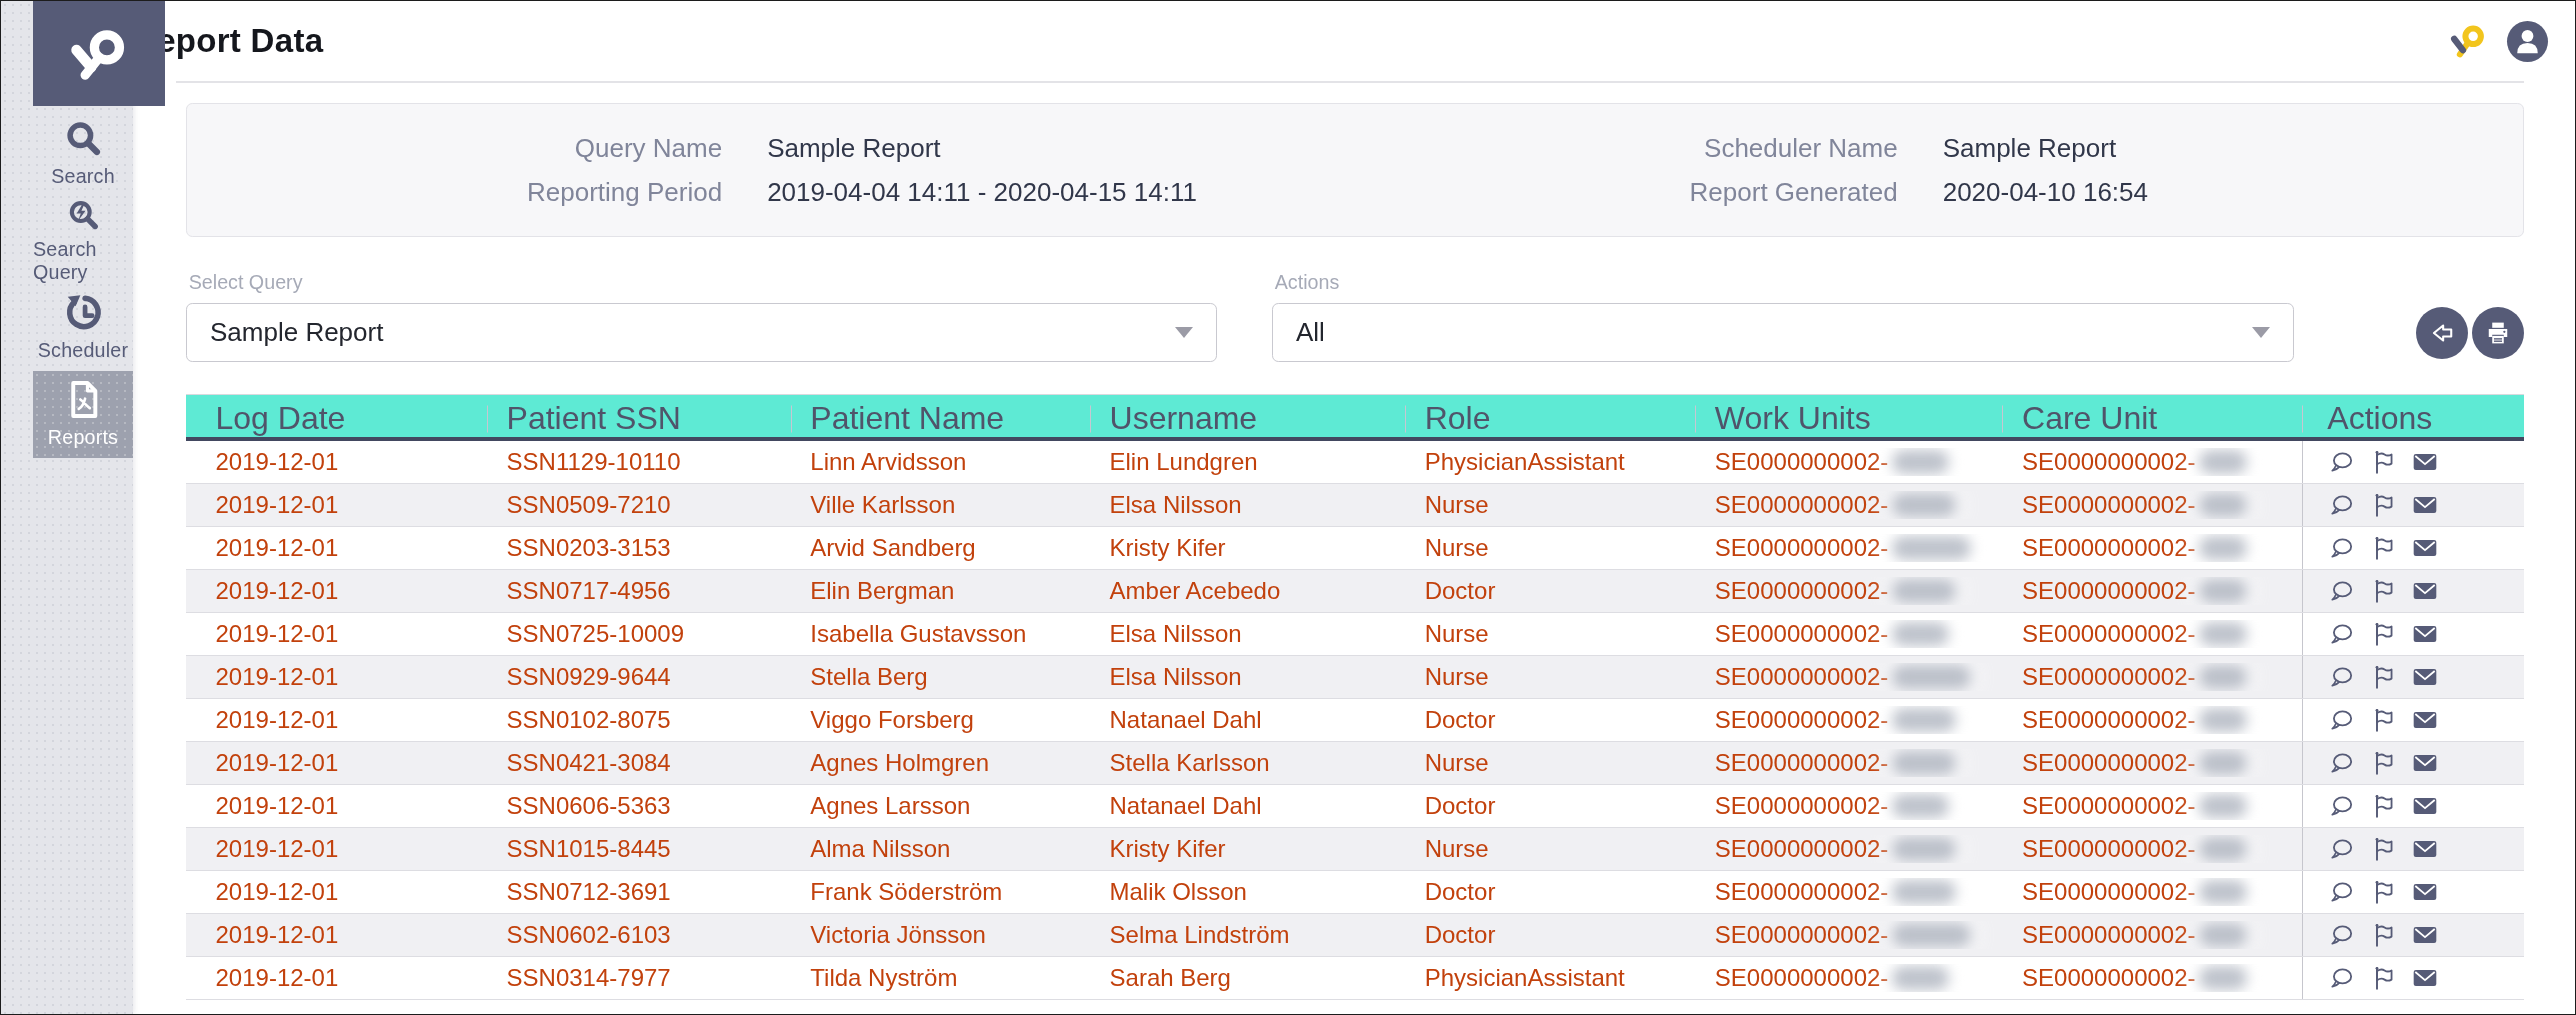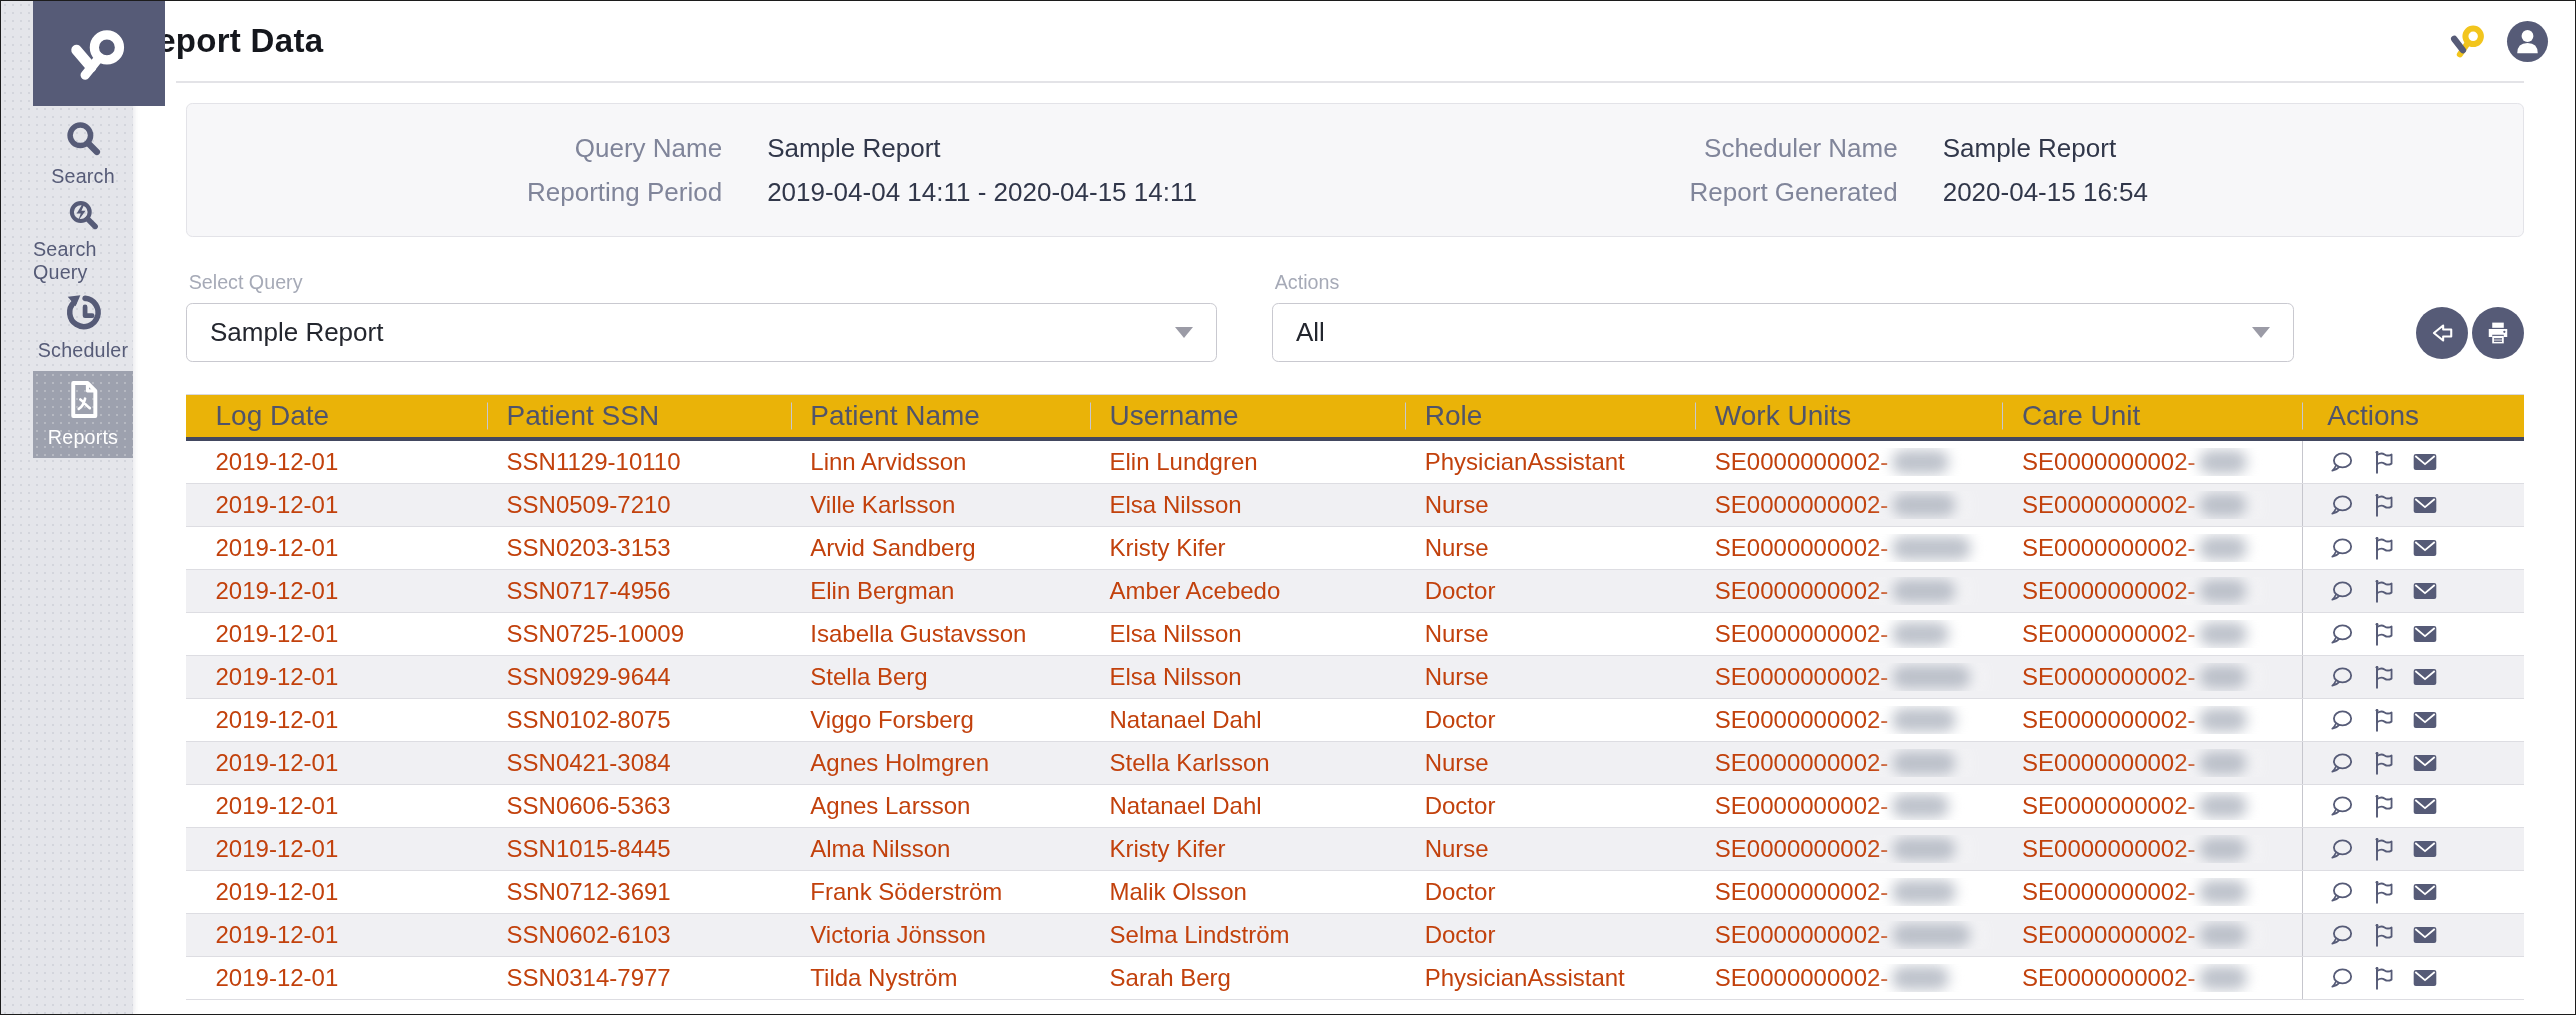--- a/index.html
+++ b/index.html
@@ -92,23 +92,23 @@
   .round-btns { margin-left: auto; display: flex; gap: 3.6px; margin-bottom: 3.6px; }
   .round-btn {
     width: 52px; height: 52px; border-radius: 50%; background: #565b77; border: none;
     display: flex; align-items: center; justify-content: center; cursor: pointer; padding: 0;
   }
   .round-btn svg { width: 30px; height: 30px; }
 
   
   .grid { margin-top: 32px; border-top: 0.9px solid #d9d9de; }
   .thead {
-    display: flex; height: 46px; align-items: center;
-    background: #eab308; border-bottom: 4.5px solid #424860;
-    color: #50546a; font-size: 28px;
+    display: flex; height: 46px; align-items: flex-end;
+    background: #5eead4; border-bottom: 4.5px solid #424860;
+    color: #50546a; font-size: 32px;
   }
   .cell { white-space: nowrap; overflow: hidden; padding-left: 19.7px; position: relative; }
   .c0 { width: 12.87%; padding-left: 29.5px; }
   .c1 { width: 12.99%; }
   .c2 { width: 12.80%; }
   .c3 { width: 13.48%; }
   .c4 { width: 12.41%; }
   .c5 { width: 13.14%; }
   .c6 { width: 12.83%; }
   .c7 { width: 9.48%; padding-left: 25px; }
@@ -209,21 +209,21 @@
         <div class="summary-group left">
           <span class="sum-label">Query Name</span>
           <span class="sum-value">Sample Report</span>
           <span class="sum-label">Reporting Period</span>
           <span class="sum-value">2019-04-04 14:11 - 2020-04-15 14:11</span>
         </div>
         <div class="summary-group right">
           <span class="sum-label">Scheduler Name</span>
           <span class="sum-value">Sample Report</span>
           <span class="sum-label">Report Generated</span>
-          <span class="sum-value">2020-04-15 16:54</span>
+          <span class="sum-value">2020-04-10 16:54</span>
         </div>
       </div>
 
       <div class="controls">
         <div class="field query">
           <span class="field-label">Select Query</span>
           <div class="select">
             <span>Sample Report</span>
             <span class="caret"></span>
           </div>

